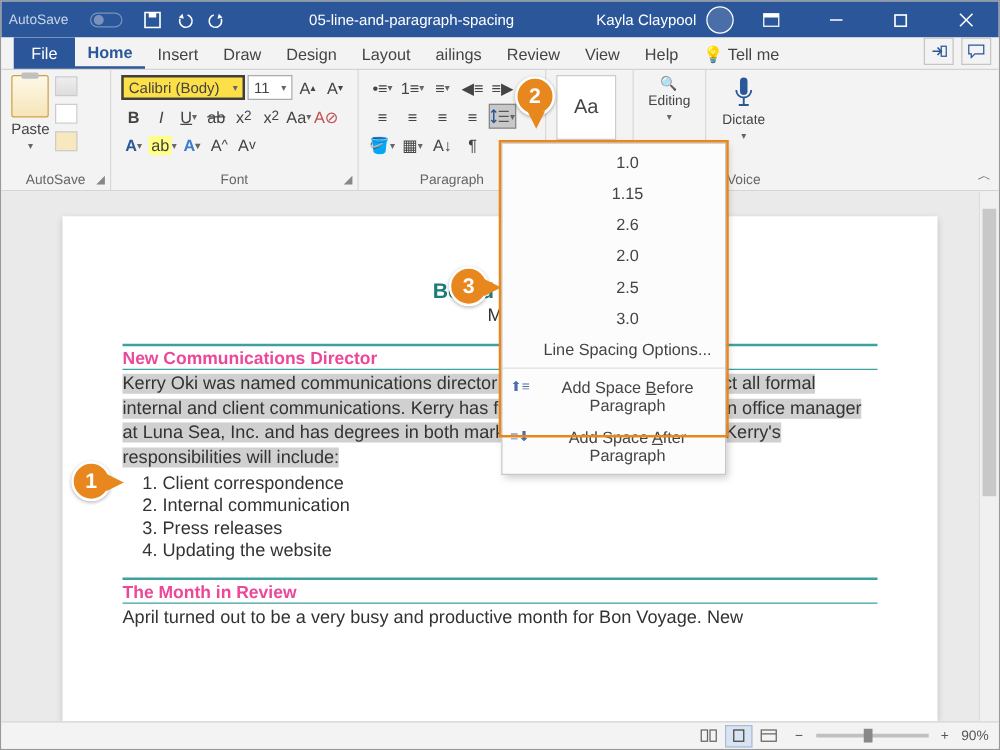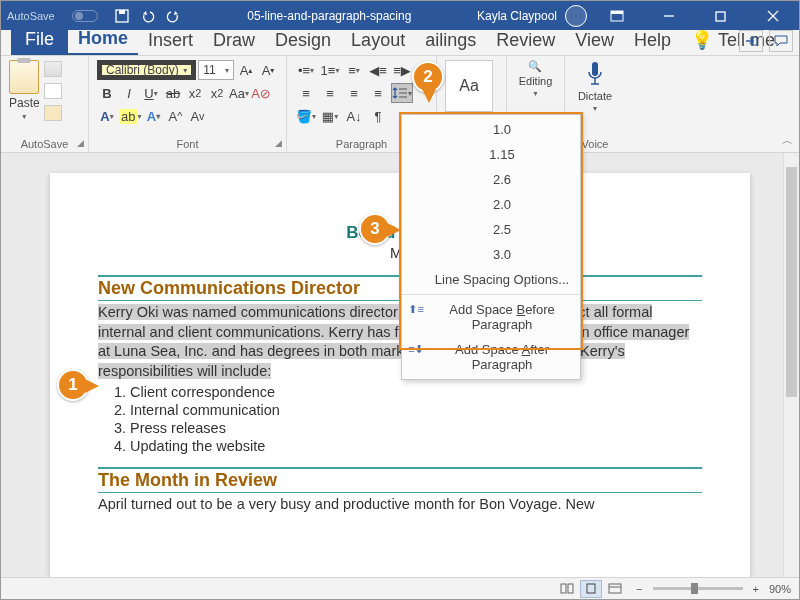--- a/index.html
+++ b/index.html
@@ -13,61 +13,61 @@
 .toggle::after { content: ""; position: absolute; width: 8px; height: 8px; background: #7a93bd; border-radius: 50%; top: 1px; left: 2px; }
 .qat { display: flex; gap: 10px; margin-left: 10px; }
 .qat-icon { width: 16px; height: 16px; display: flex; align-items: center; justify-content: center; }
 .titlebar .center { flex: 1; text-align: center; }
 .titlebar .right { display: flex; align-items: center; gap: 8px; padding-right: 4px; }
 .user { font-size: 12px; }
 .avatar { width: 22px; height: 22px; border-radius: 50%; background: #4a6ea8; border: 1px solid #fff; display: inline-block; }
 .winbtn { width: 44px; height: 29px; display: flex; align-items: center; justify-content: center; color: #fff; }
 
 
-.tabs { height: 26px; background: #f3f3f3; border-bottom: 1px solid #d4d4d4; display: flex; align-items: flex-end; font-size: 18px; padding-left: 10px; position: relative; }
+.tabs { height: 26px; background: #f3f3f3; border-bottom: 1px solid #d4d4d4; display: flex; align-items: flex-end; font-size: 13px; padding-left: 10px; position: relative; }
 .tab { padding: 4px 10px; color: #444; cursor: pointer; }
 .tab.file { background: #2b579a; color: #fff; padding: 5px 14px; }
 .tab.active { border-bottom: 2px solid #2b579a; color: #2b579a; font-weight: 600; }
 .tabs-right { position: absolute; right: 6px; bottom: 3px; display: flex; gap: 6px; align-items: center; color: #555; }
 .share-btn { width: 24px; height: 22px; border: 1px solid #c5c5c5; display: flex; align-items: center; justify-content: center; font-size: 12px; }
 
 
 .ribbon { height: 97px; background: #f3f3f3; border-bottom: 1px solid #d4d4d4; display: flex; font-size: 12px; color: #444; }
 .group { border-right: 1px solid #d9d9d9; padding: 4px 8px 2px; display: flex; flex-direction: column; justify-content: space-between; }
 .group-label { text-align: center; font-size: 11px; color: #666; padding-top: 2px; position: relative; }
 .launcher { position: absolute; right: -4px; bottom: 2px; font-size: 9px; color: #888; }
 .clipboard-body { display: flex; align-items: center; gap: 4px; }
 .paste-btn { display: flex; flex-direction: column; align-items: center; gap: 2px; }
 .paste-icon { width: 30px; height: 34px; border: 1px solid #d0a040; background: linear-gradient(#fff8e8,#f5e5b8); border-radius: 2px; position: relative; }
 .paste-icon::before { content: ""; position: absolute; top: -3px; left: 7px; width: 14px; height: 5px; background: #c0c0c0; border-radius: 2px; }
 .clip-side { display: flex; flex-direction: column; gap: 6px; }
 .smicon { width: 18px; height: 16px; border: 1px solid #ccc; background: #fff; }
 
 .font-row1 { display: flex; gap: 2px; align-items: center; }
-.font-name { width: 100px; height: 20px; border: 5px solid #404040; background: #fef9c3; font-size: 12px; padding: 1px 4px; display: flex; align-items: center; justify-content: space-between; }
+.font-name { width: 100px; height: 20px; border: 2px solid #404040; background: #fde047; font-size: 12px; padding: 1px 4px; display: flex; align-items: center; justify-content: space-between; }
 .font-size { width: 36px; height: 20px; border: 1px solid #ababab; background: #fff; font-size: 12px; padding: 1px 4px; display: flex; align-items: center; justify-content: space-between; }
 .dd { font-size: 8px; color: #666; }
 .ribbtn { min-width: 20px; height: 20px; display: flex; align-items: center; justify-content: center; font-size: 13px; }
 .font-row2, .font-row3 { display: flex; gap: 2px; align-items: center; margin-top: 3px; }
 
 .para-row { display: flex; gap: 2px; align-items: center; }
 .para-row .ribbtn { width: 22px; }
 .highlighted { background: #c8c8c8; border: 1px solid #888; }
 
 .styles-body { display: flex; gap: 2px; }
 .style-box { width: 48px; height: 52px; border: 1px solid #ccc; background: #fff; display: flex; flex-direction: column; align-items: center; justify-content: center; font-size: 10px; }
 .style-box .aa { font-size: 16px; font-family: 'Calibri Light', sans-serif; }
 .editing-body, .voice-body { display: flex; flex-direction: column; align-items: center; gap: 2px; font-size: 11px; }
 
 
 .docarea { position: absolute; top: 152px; bottom: 22px; left: 0; right: 0; background: #eaeaea; overflow: hidden; display: flex; justify-content: center; }
 .page { width: 700px; background: #fff; margin-top: 20px; box-shadow: 0 2px 6px rgba(0,0,0,0.2); padding: 50px 48px 20px; font-family: Calibri, sans-serif; font-size: 14.5px; color: #333; }
 .doc-title { text-align: center; color: #1e7b7b; font-weight: 700; font-size: 17px; }
 .doc-sub { text-align: center; margin-top: 2px; margin-bottom: 14px; }
-.sect { color: #a16207; font-weight: 700; border-top: 2px solid #3fa0a0; border-bottom: 1px solid #3fa0a0; padding: 1px 0; margin-bottom: 2px; font-size: 18px; }
+.sect { color: #ec4899; font-weight: 700; border-top: 2px solid #3fa0a0; border-bottom: 1px solid #3fa0a0; padding: 1px 0; margin-bottom: 2px; font-size: 14px; }
 .para { line-height: 1.35; }
 .para .sel { background: #d0d0d0; }
 .ol { margin-left: 32px; margin-top: 2px; margin-bottom: 12px; }
 .ol li { padding: 1px 0; }
 
 
 .callout { position: absolute; width: 32px; height: 32px; background: #e8871e; border: 2px solid #fff; border-radius: 50%; color: #fff; font-weight: 700; font-size: 17px; display: flex; align-items: center; justify-content: center; z-index: 50; box-shadow: 0 1px 3px rgba(0,0,0,0.3); }
 .callout::after { content: ""; position: absolute; width: 0; height: 0; }
 .callout.pt-right::after { right: -12px; top: 8px; border-top: 7px solid transparent; border-bottom: 7px solid transparent; border-left: 14px solid #e8871e; }
 .callout.pt-down::after { bottom: -12px; left: 8px; border-left: 7px solid transparent; border-right: 7px solid transparent; border-top: 14px solid #e8871e; }

